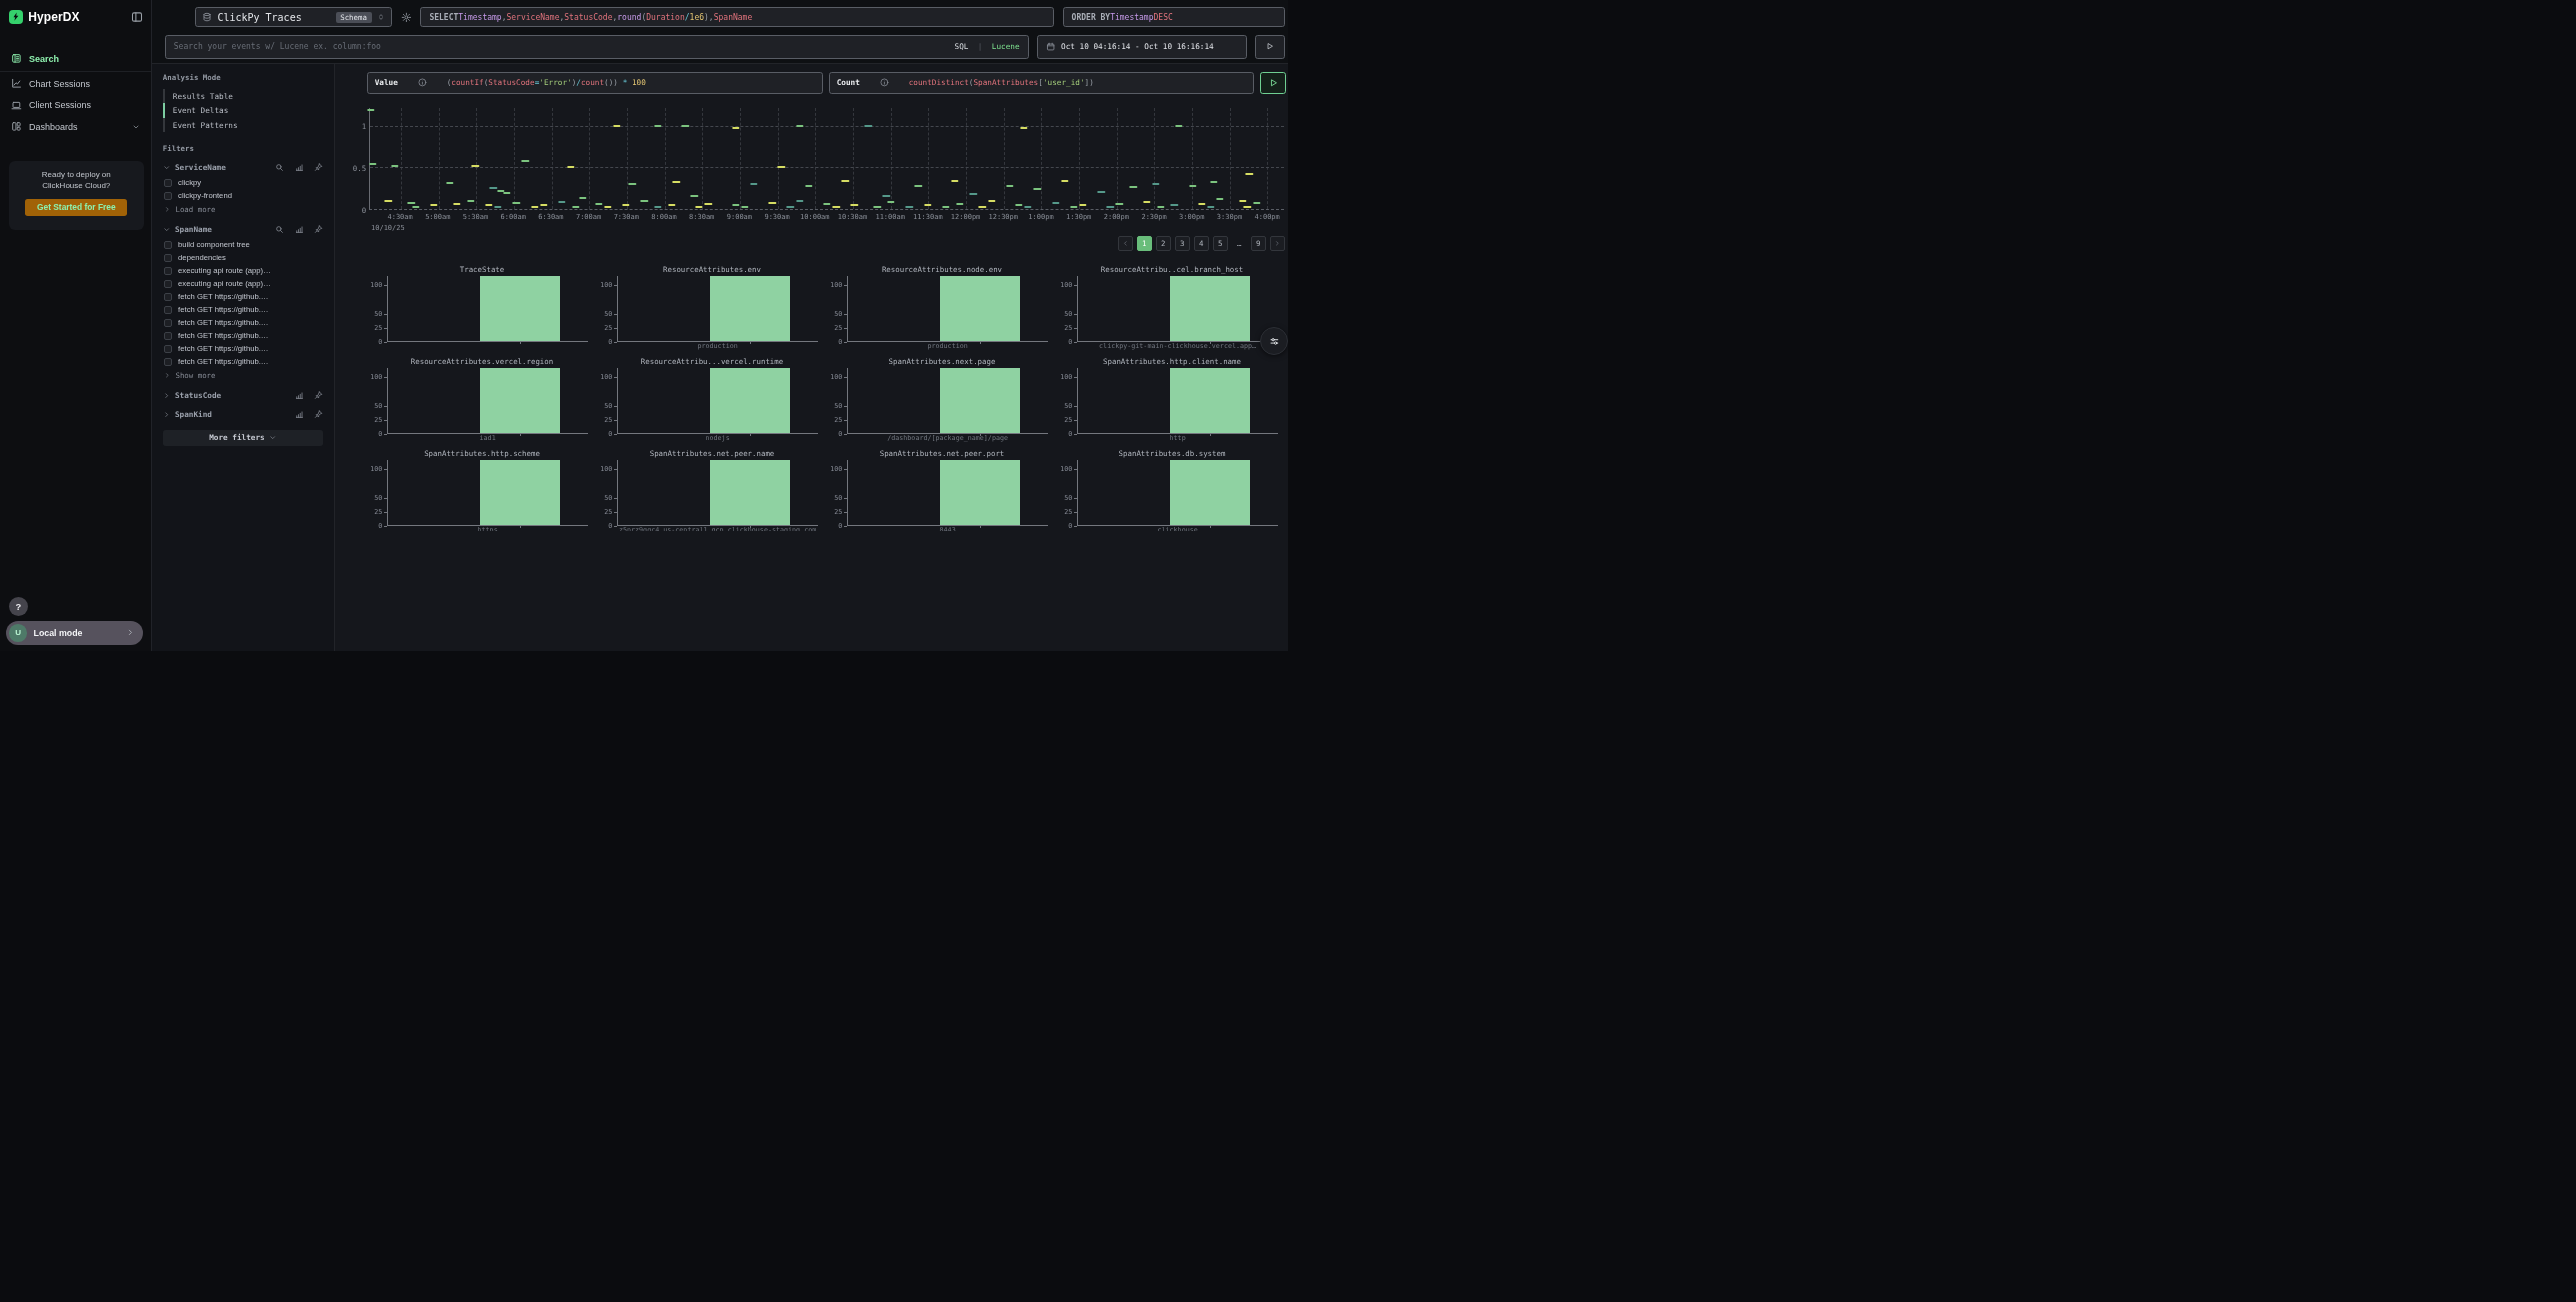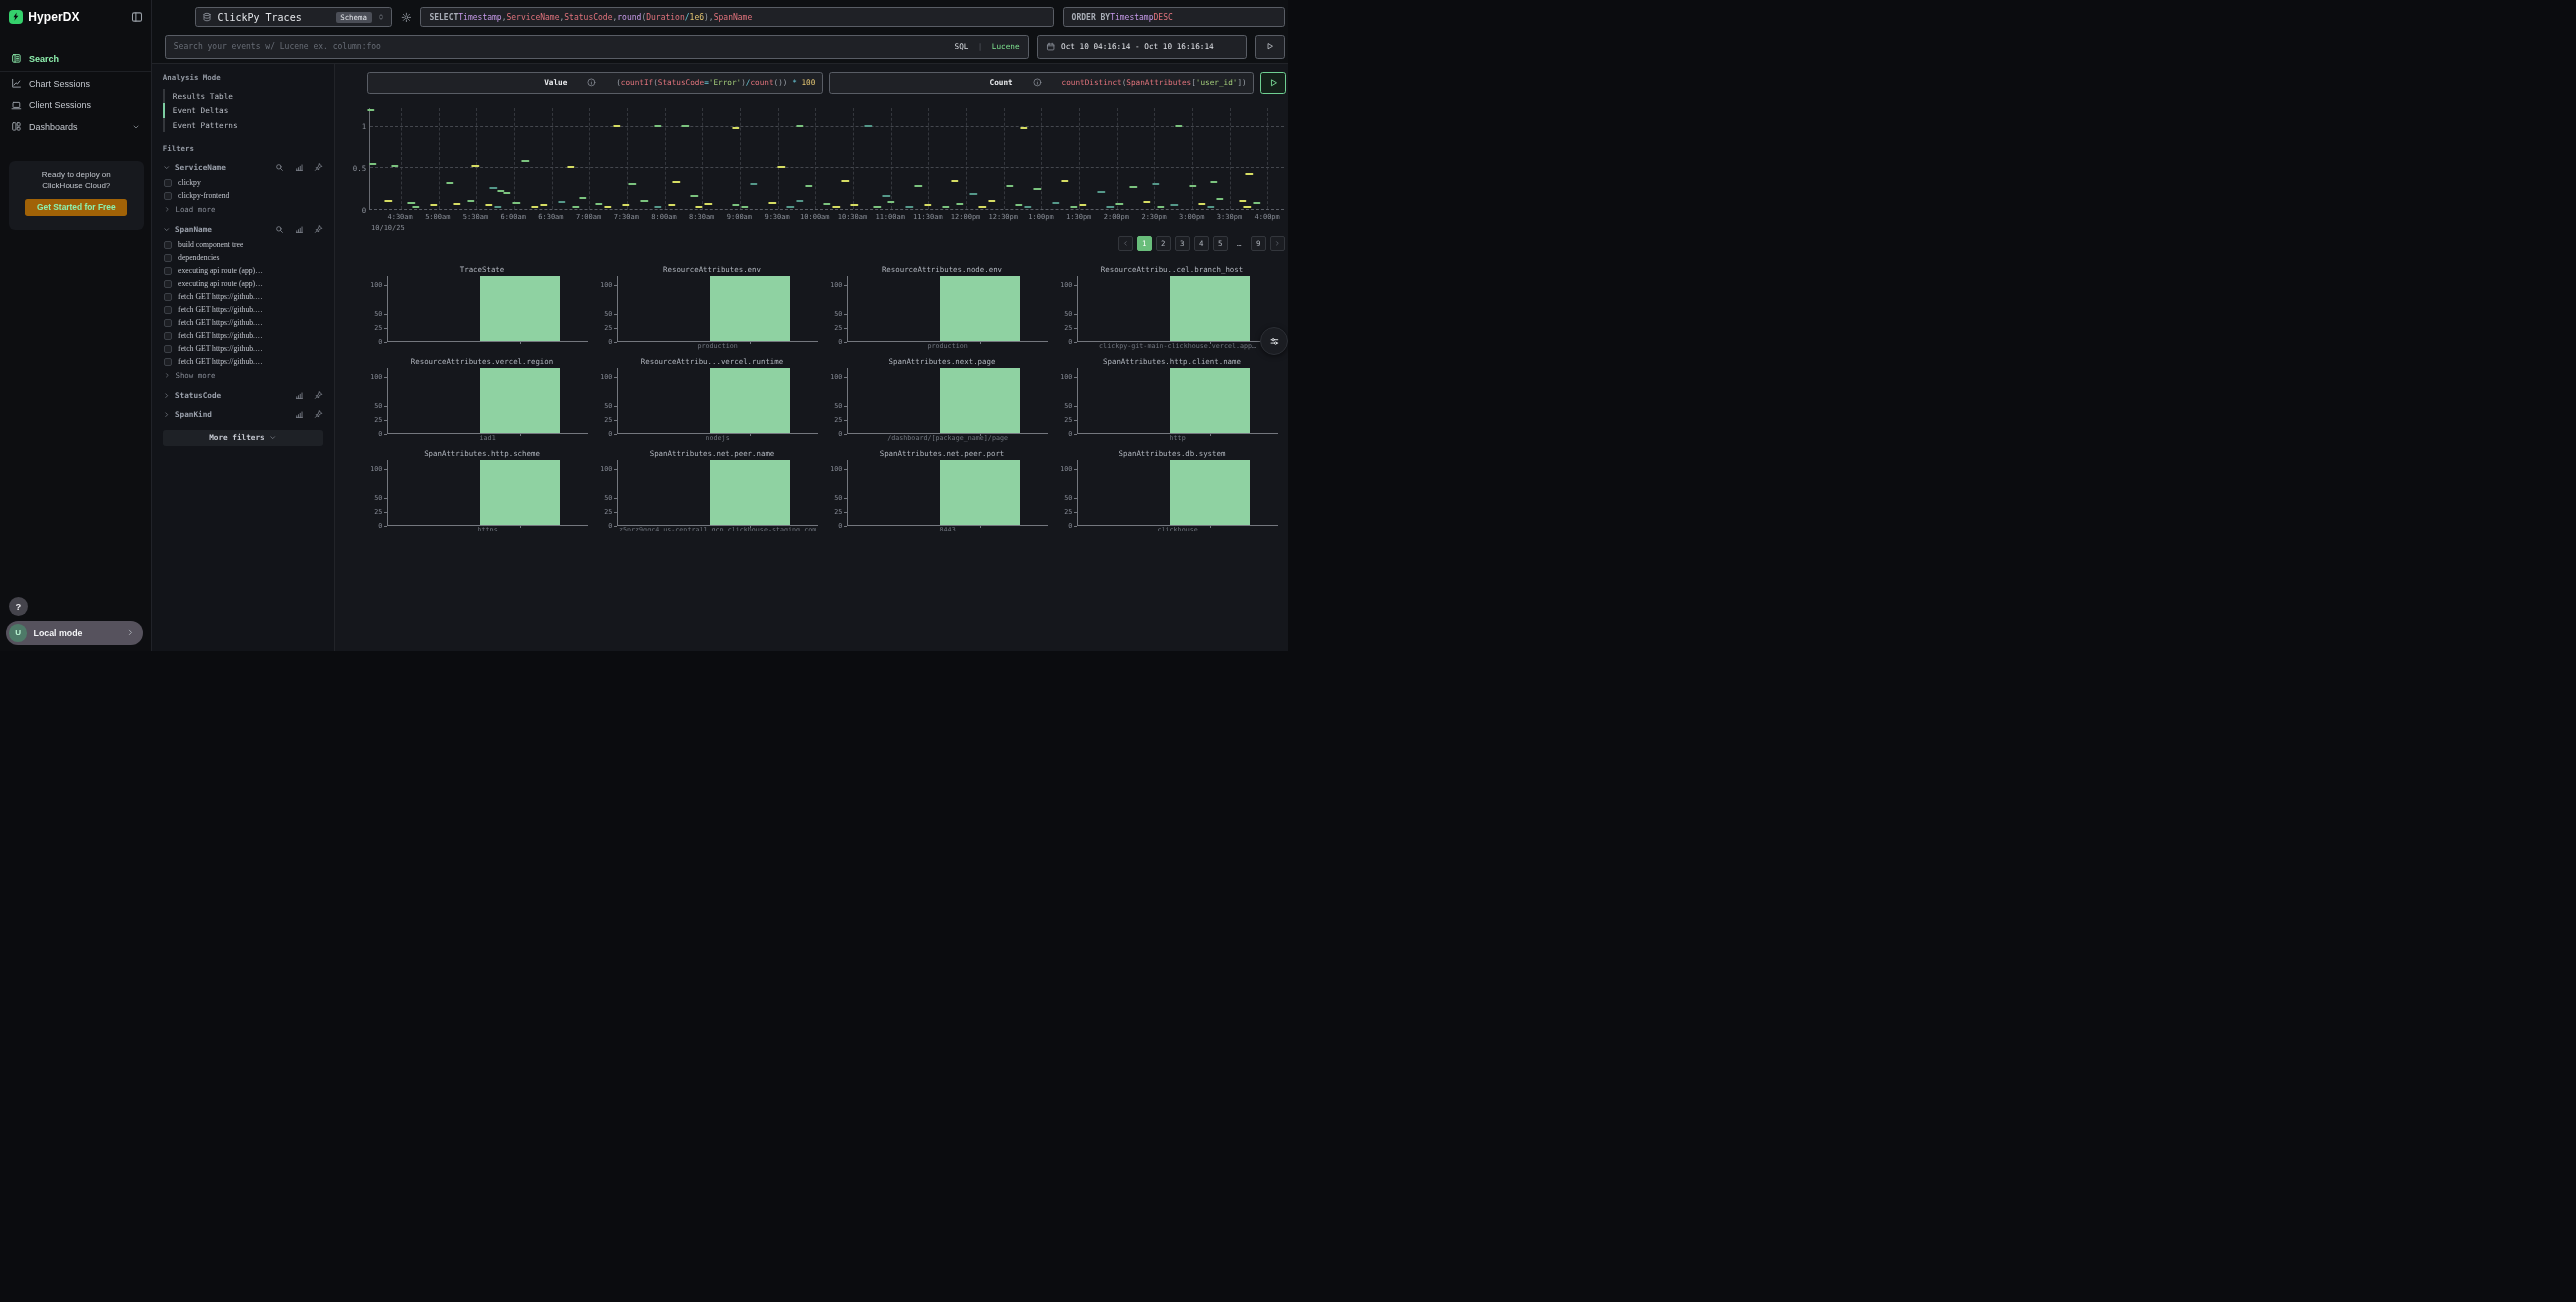--- a/index.html
+++ b/index.html
@@ -69,31 +69,31 @@
   .mode-item{position:relative;padding:2.7px 0 2.7px 10px;font-family:"DejaVu Sans Mono",monospace;font-size:7.7px;color:#b9bdc5;cursor:pointer;}
   .mode-item::before{content:"";position:absolute;left:0.7px;top:0;bottom:0;width:1.3px;background:#34373c;}
   .mode-item.active::before{background:#7ccda1;}
   #filters-title{margin-top:12px;}
   .fgroup-head{display:flex;align-items:center;gap:4.7px;margin-top:10px;margin-bottom:4px;cursor:pointer;}
   .fgroup-name{font-family:"DejaVu Sans Mono",monospace;font-size:7.7px;font-weight:bold;color:#9aa0ab;}
   .flex1{flex:1;}
   .ghead-ic{margin-left:6px;}
   .fitem{display:flex;align-items:center;gap:6px;padding:2px 0 2px 1.3px;cursor:pointer;}
   .cbox{width:8px;height:8px;border-radius:2px;background:#1d1f24;border:0.7px solid #3c4047;flex:none;}
-  .fitem-label{font-family:Liberation Serif, serif;font-size:7.7px;color:#c3c7cf;white-space:nowrap;overflow:hidden;text-overflow:ellipsis;}
+  .fitem-label{font-family:Liberation Sans, sans-serif;font-size:7.7px;color:#c3c7cf;white-space:nowrap;overflow:hidden;text-overflow:ellipsis;}
   .fmore{display:flex;align-items:center;gap:4.7px;padding:2.7px 0 1.3px 1.3px;font-family:"DejaVu Sans Mono",monospace;
          font-size:7.4px;color:#878c96;cursor:pointer;}
   .more-filters{margin-top:10.8px;height:16px;background:#1e2126;border-radius:2.7px;display:flex;align-items:center;
                 justify-content:center;gap:4.7px;font-family:"DejaVu Sans Mono",monospace;font-size:7.7px;font-weight:bold;
                 color:#c6cad2;cursor:pointer;}
 
   
   .main{position:absolute;left:335px;top:64px;right:0;bottom:0;background:#15171c;}
   .metrics-row{position:absolute;top:8px;left:32px;right:2px;height:21.5px;display:flex;gap:6px;}
-  .metric-box{height:21.5px;padding:0 6.7px;gap:20px;font-size:7.7px;justify-content:flex-end;}
+  .metric-box{height:21.5px;padding:0 6.7px;gap:20px;font-size:7.7px;}
   .metric-box .lbl{font-family:"DejaVu Sans Mono",monospace;font-weight:bold;color:#eceef1;}
   .metric-expr{font-family:"DejaVu Sans Mono",monospace;white-space:nowrap;overflow:hidden;}
   .value-box{width:456px;}
   .count-box{flex:1;}
   .run-green{width:25.6px;height:21.5px;border:0.7px solid #6fcf92;border-radius:2.7px;background:#14201a;
              display:flex;align-items:center;justify-content:center;color:#7ee29b;cursor:pointer;}
 
   
   .ylabs{position:absolute;left:9.4px;top:44px;width:23px;height:102px;}
   .ylab{position:absolute;right:1.3px;transform:translateY(-50%);font-family:"DejaVu Sans Mono",monospace;font-size:7.4px;color:#8a8f98;}

